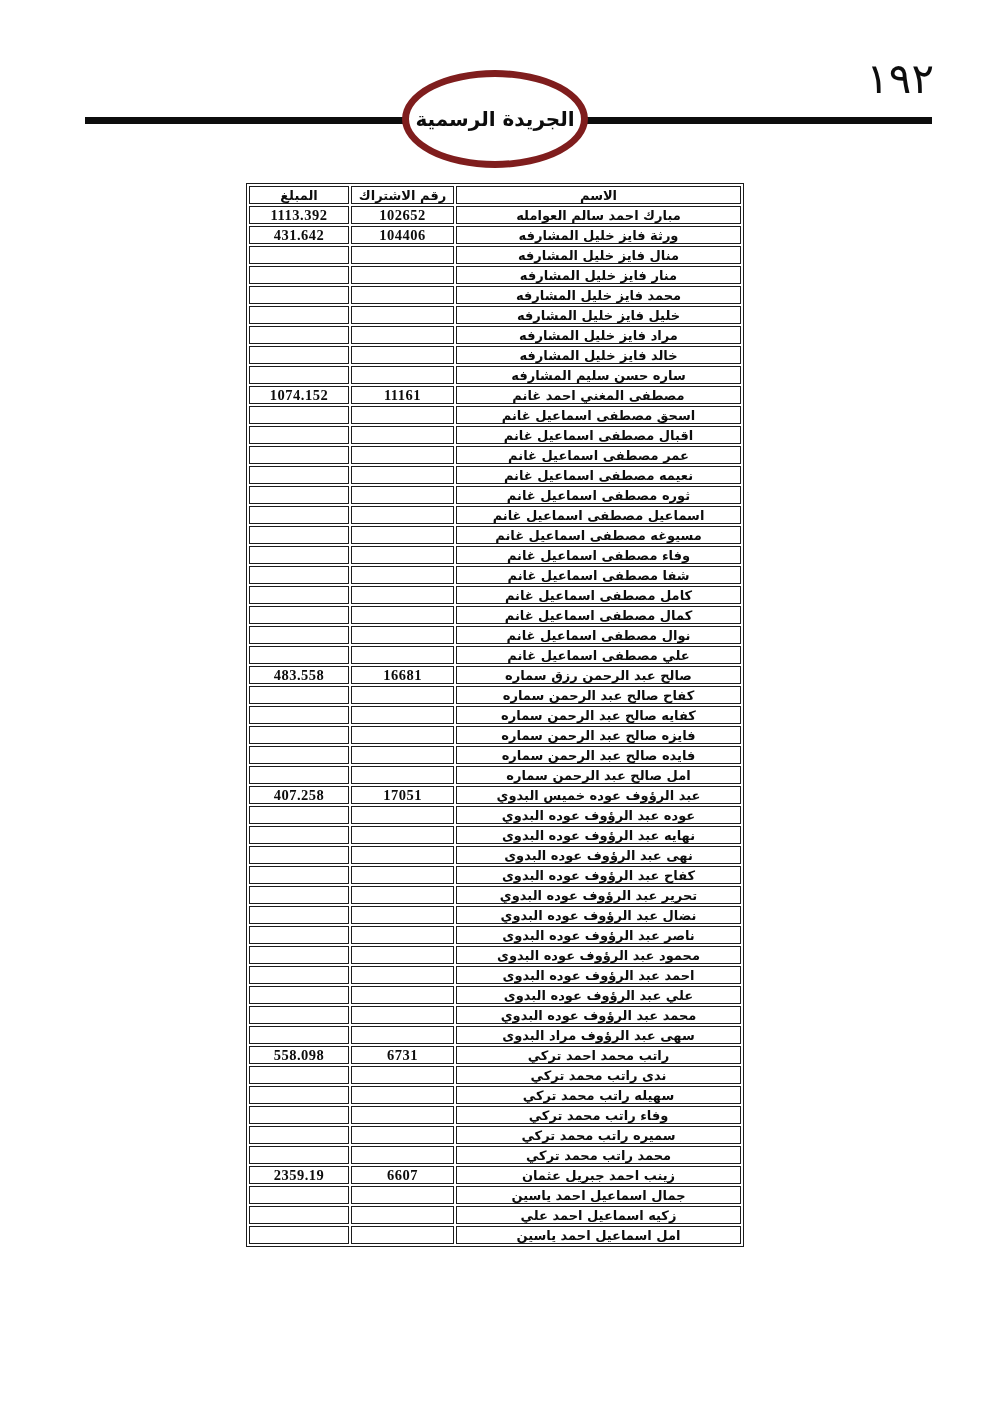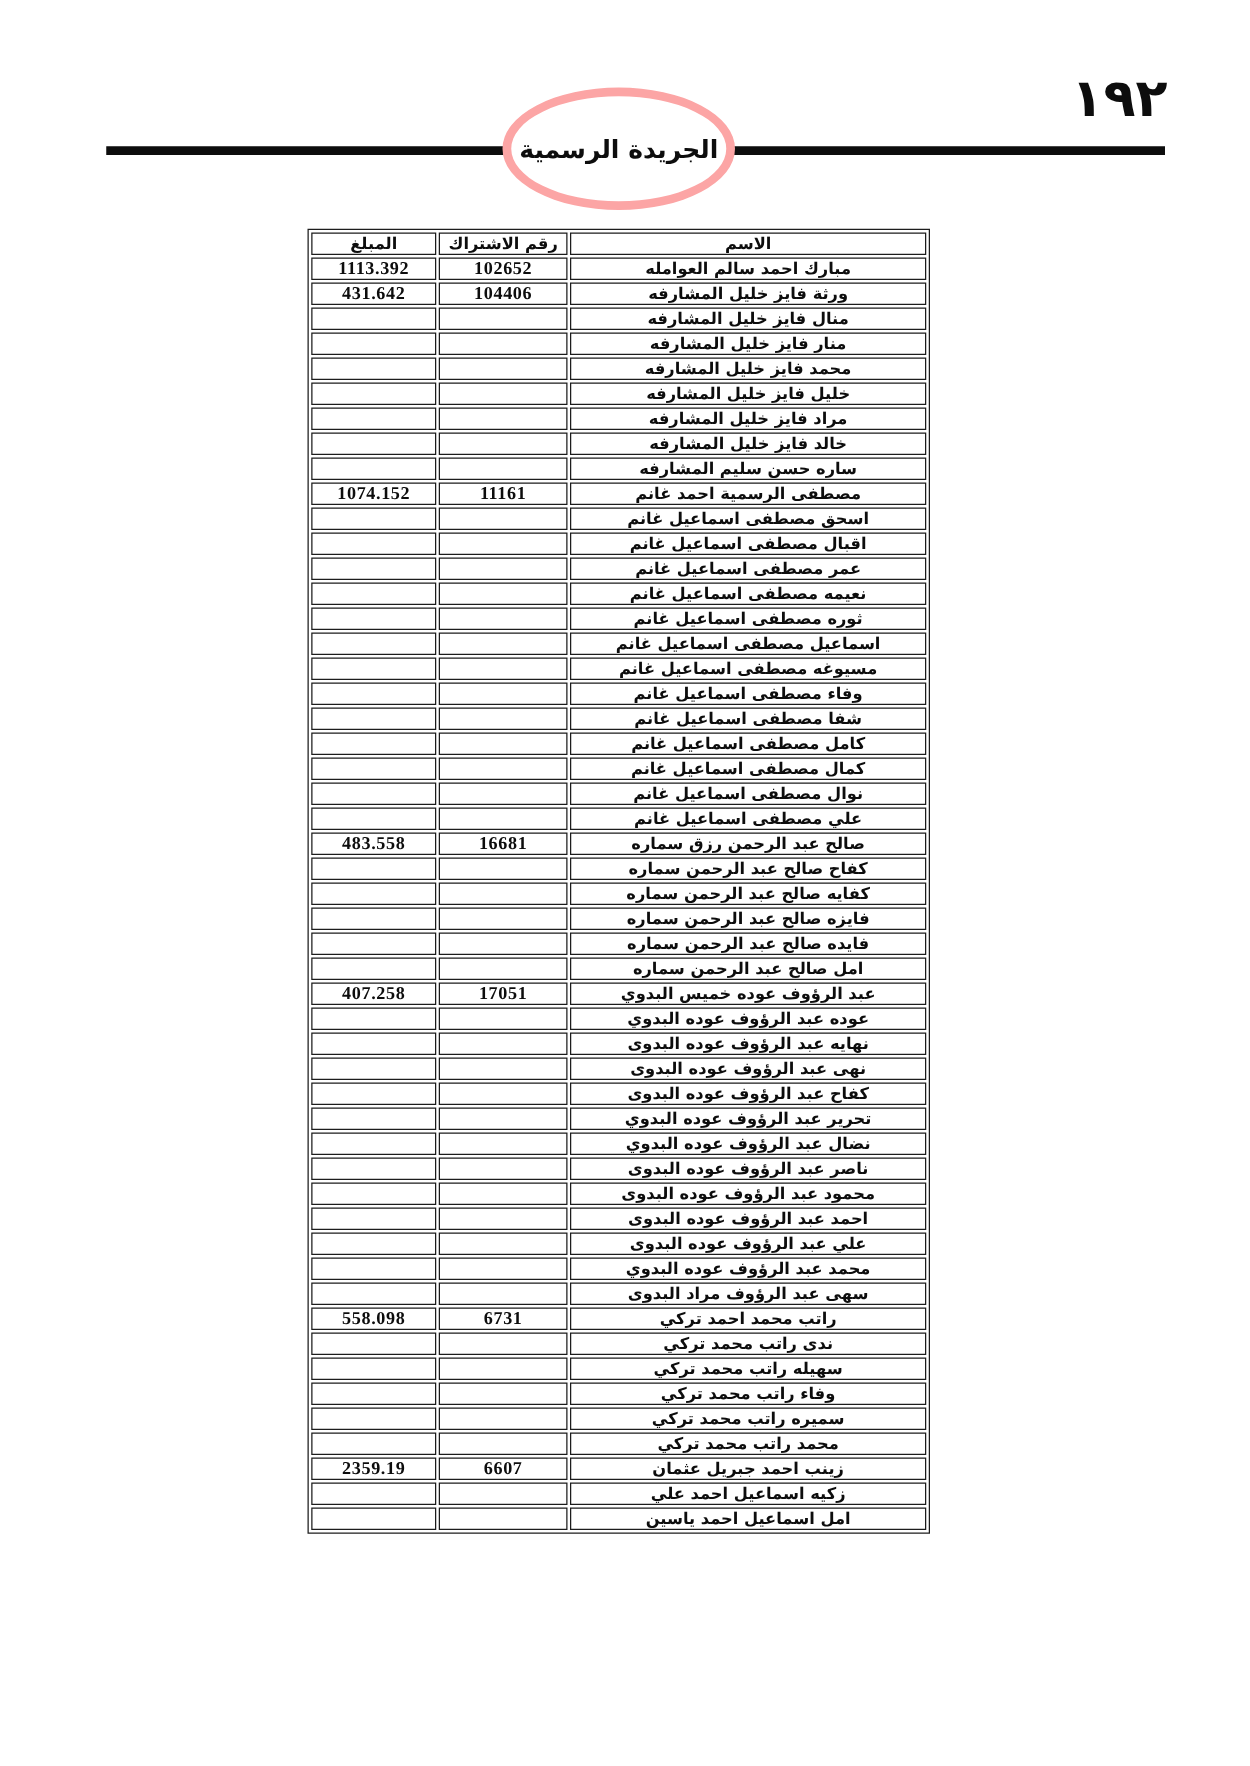--- a/index.html
+++ b/index.html
@@ -13,41 +13,41 @@
     height: 1413px;
     background: #ffffff;
     overflow: hidden;
     font-family: "DejaVu Sans", sans-serif;
   }
   .page-number {
     position: absolute;
     top: 58px;
     right: 66px;
     font-size: 42px;
-    font-weight: bold;
+    font-weight: normal;
     color: #0d0d0d;
     letter-spacing: 2px;
     line-height: 1;
   }
   .header-rule {
     position: absolute;
     top: 117px;
     left: 85px;
     width: 847px;
     height: 7px;
     background: #0d0d0d;
   }
   .banner-oval {
     position: absolute;
     top: 70px;
     left: 402px;
     width: 172px;
     height: 84px;
     background: #ffffff;
-    border: 7px solid #fca5a5;
+    border: 7px solid #7f1d1d;
     border-radius: 50%;
     display: flex;
     align-items: center;
     justify-content: center;
     z-index: 2;
   }
   .banner-text {
     font-size: 20px;
     font-weight: bold;
     color: #0d0d0d;
@@ -154,21 +154,21 @@
           <td>خالد فايز خليل المشارفه</td>
           <td class="num"></td>
           <td class="num"></td>
         </tr>
         <tr>
           <td>ساره حسن سليم المشارفه</td>
           <td class="num"></td>
           <td class="num"></td>
         </tr>
         <tr>
-          <td>مصطفى الرسمية احمد غانم</td>
+          <td>مصطفى المغني احمد غانم</td>
           <td class="num">11161</td>
           <td class="num">1074.152</td>
         </tr>
         <tr>
           <td>اسحق مصطفى اسماعيل غانم</td>
           <td class="num"></td>
           <td class="num"></td>
         </tr>
         <tr>
           <td>اقبال مصطفى اسماعيل غانم</td>
@@ -354,20 +354,25 @@
           <td>محمد راتب محمد تركي</td>
           <td class="num"></td>
           <td class="num"></td>
         </tr>
         <tr>
           <td>زينب احمد جبريل عثمان</td>
           <td class="num">6607</td>
           <td class="num">2359.19</td>
         </tr>
         <tr>
+          <td>جمال اسماعيل احمد ياسين</td>
+          <td class="num"></td>
+          <td class="num"></td>
+        </tr>
+        <tr>
           <td>زكيه اسماعيل احمد علي</td>
           <td class="num"></td>
           <td class="num"></td>
         </tr>
         <tr>
           <td>امل اسماعيل احمد ياسين</td>
           <td class="num"></td>
           <td class="num"></td>
         </tr>
       </tbody>

